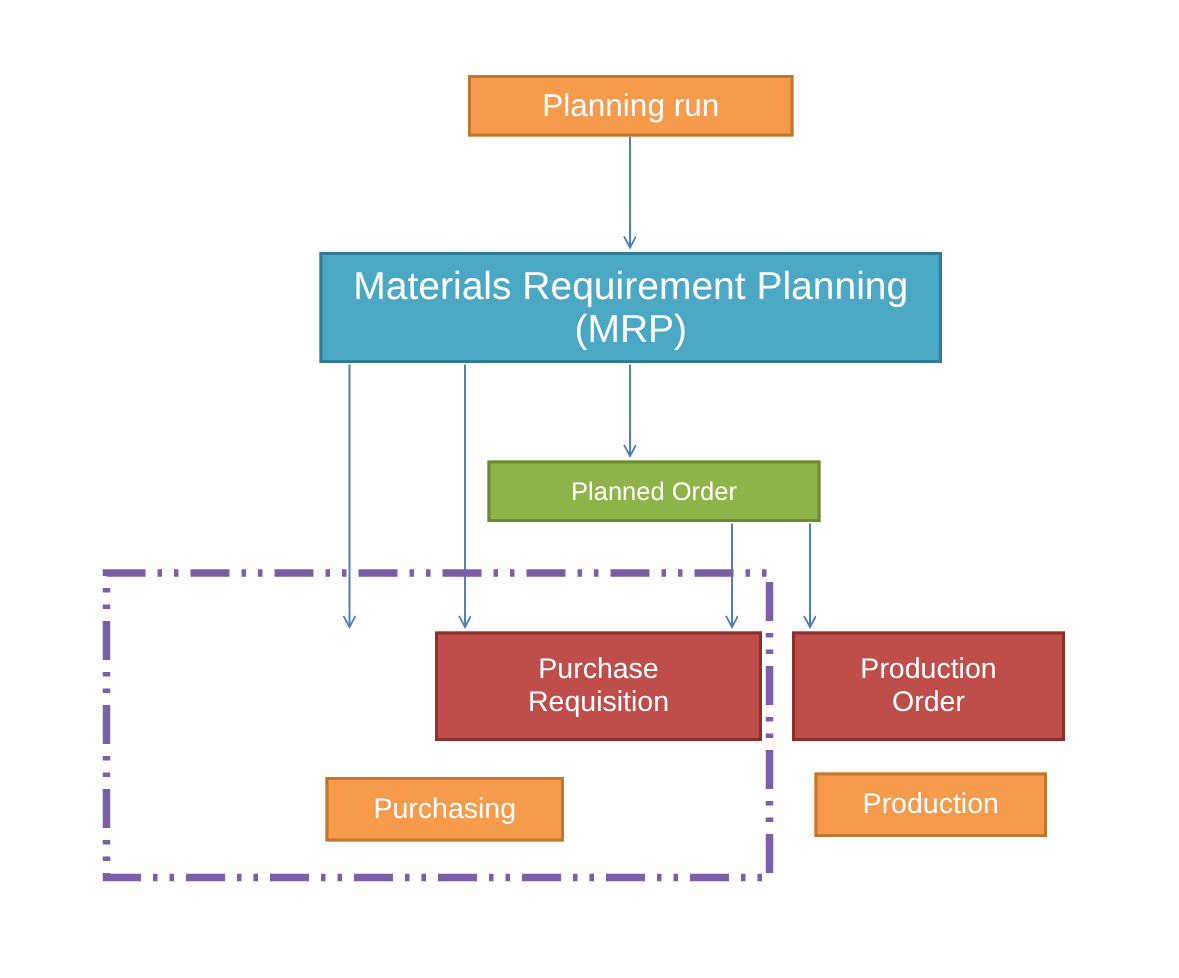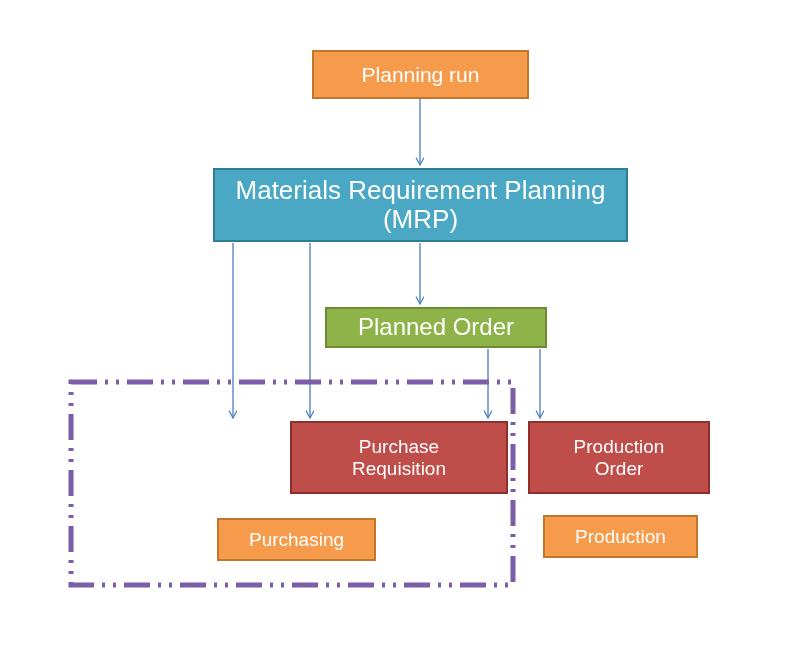--- a/index.html
+++ b/index.html
@@ -55,30 +55,30 @@
     background: #8FB councils;
     background: #8EB449;
     border-color: #6E8B34;
   }
   .node-red {
     background: #BF4E4B;
     border-color: #8E2F2C;
   }
   
   #node-planning-run {
-    left: 312px; top: 50px; width: 217px; height: 49px;
+    left: 312px; top: 50px; width: 217px; height: 41px;
     font-size: 21px;
   }
   #node-mrp {
     left: 213px; top: 168px; width: 415px; height: 74px;
     font-size: 26px;
   }
   #node-planned-order {
     left: 325px; top: 307px; width: 222px; height: 41px;
-    font-size: 24px;
+    font-size: 17px;
   }
   #node-delivery-schedule {
     left: 101px; top: 421px; width: 177px; height: 73px;
     font-size: 19px;
   }
   #node-purchase-requisition {
     left: 290px; top: 421px; width: 218px; height: 73px;
     font-size: 19px;
     text-align: center;
   }

